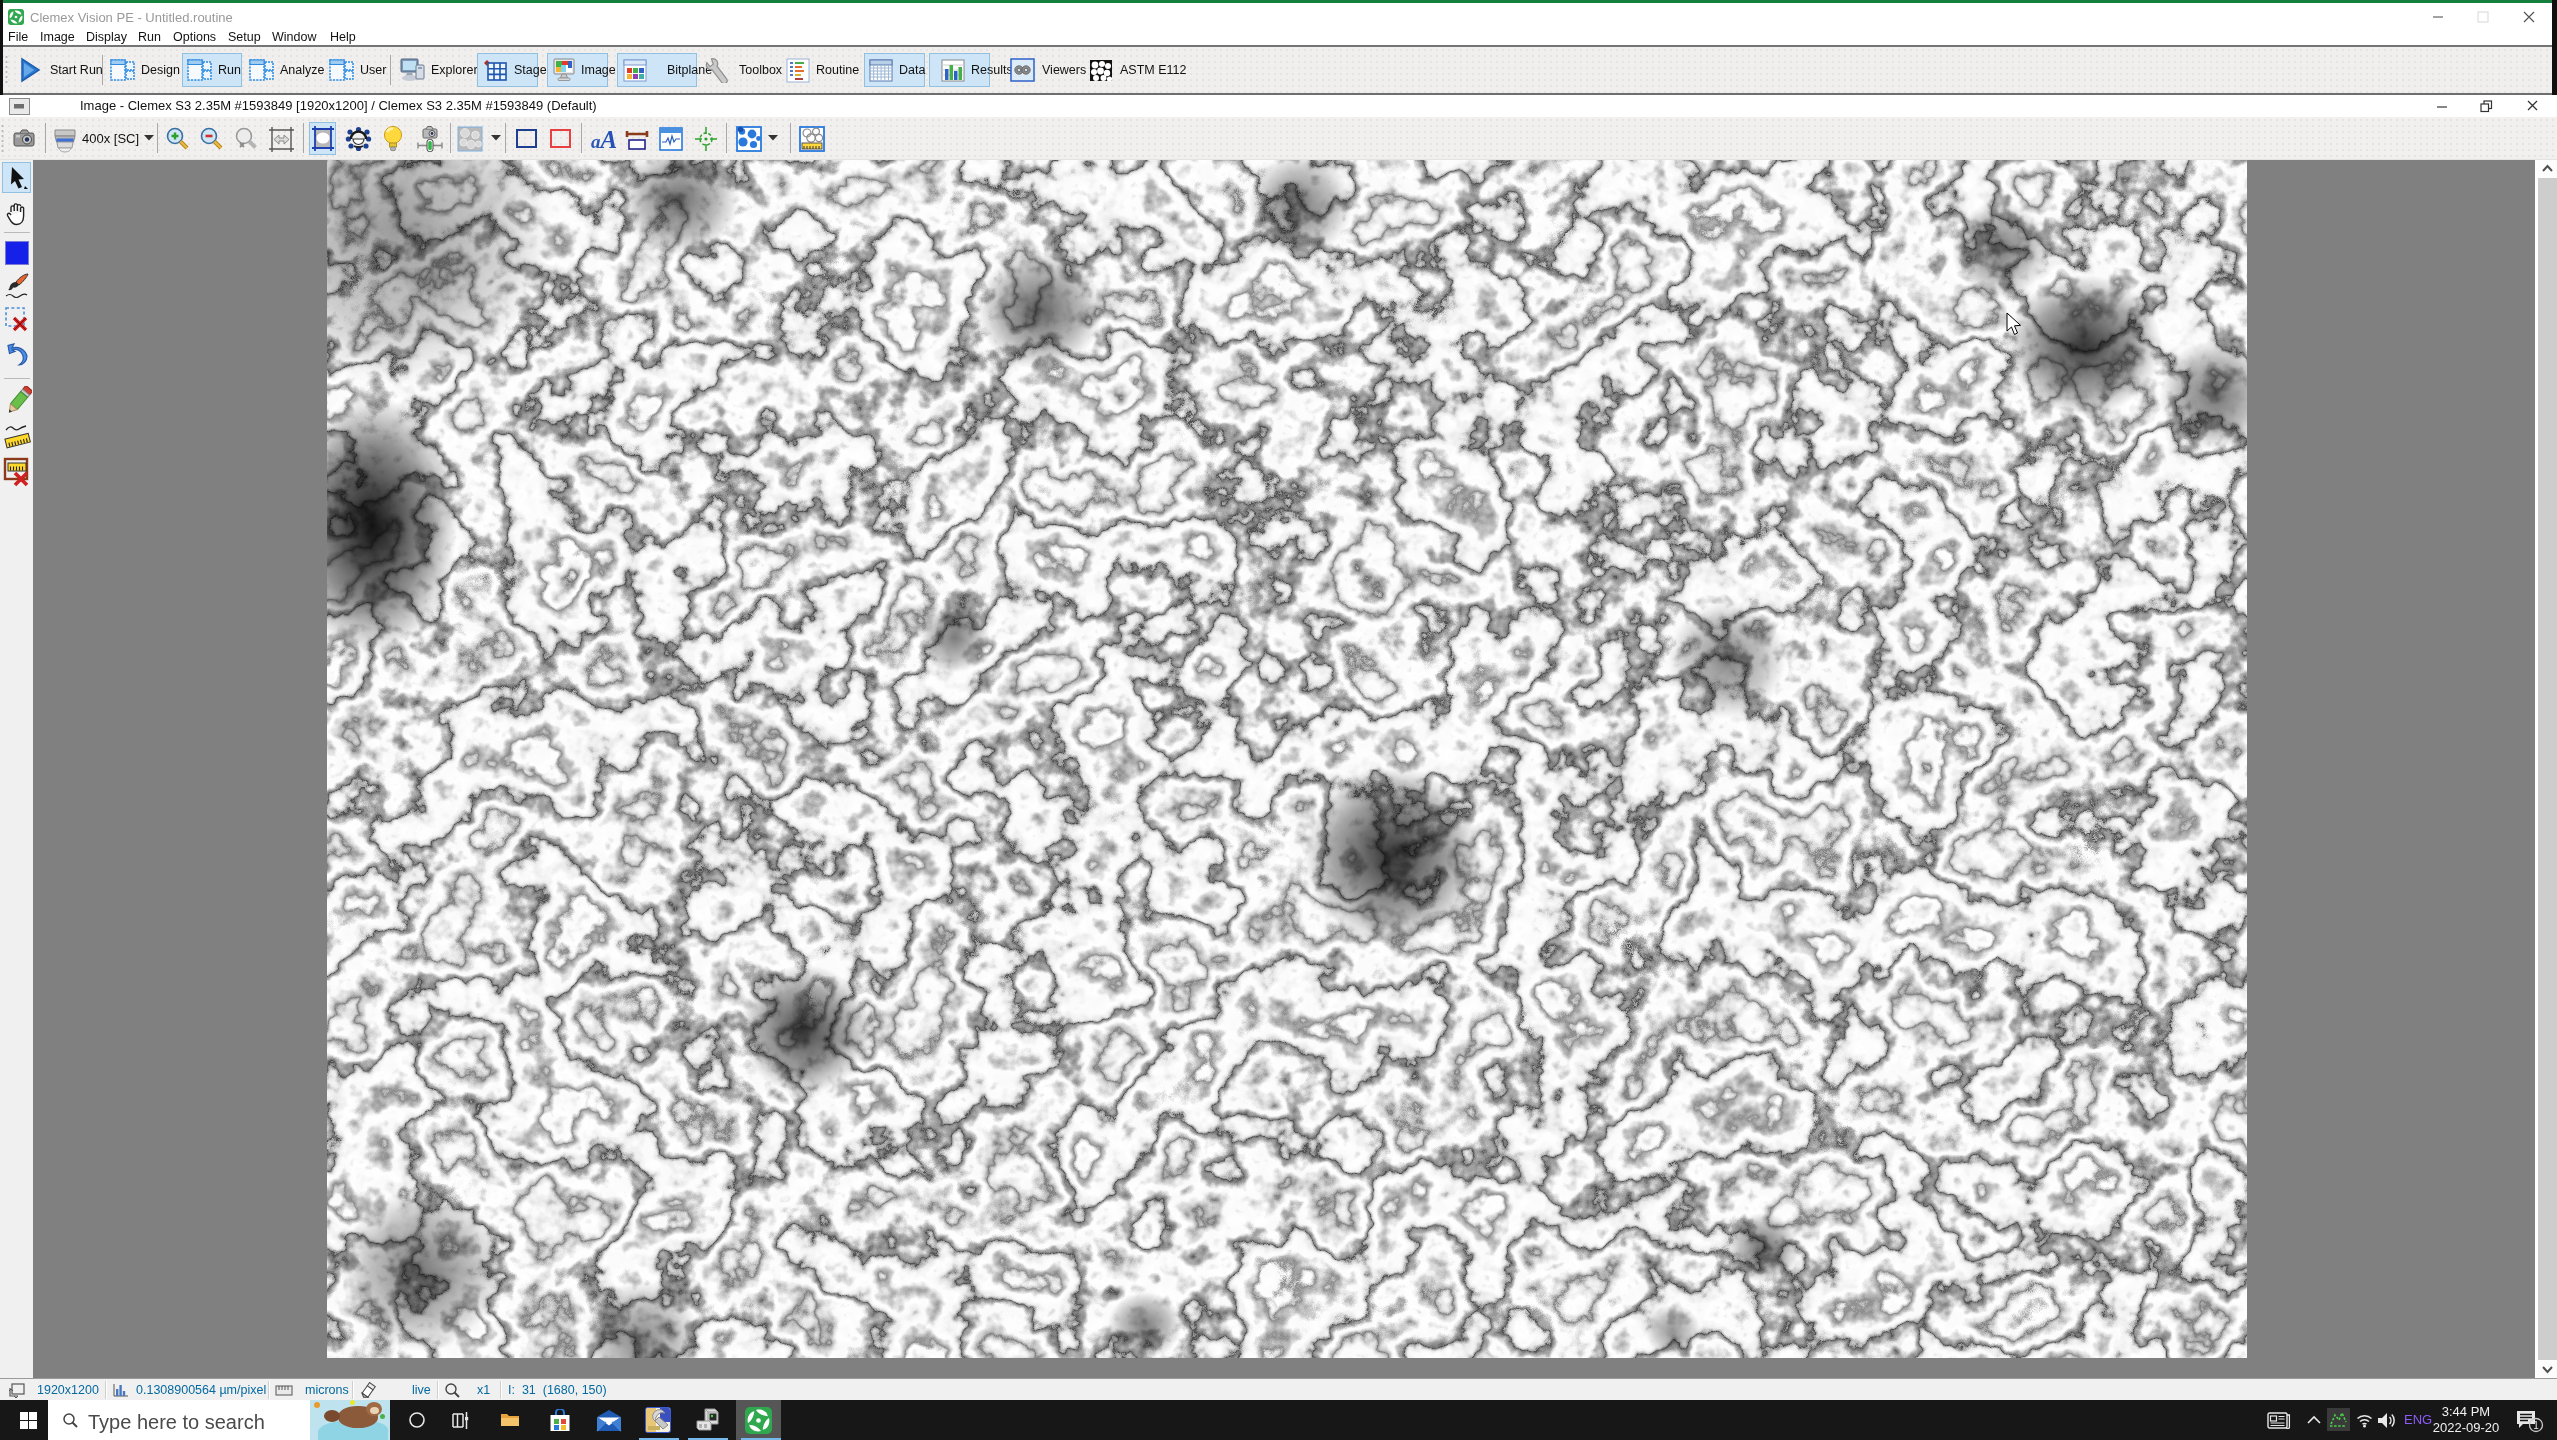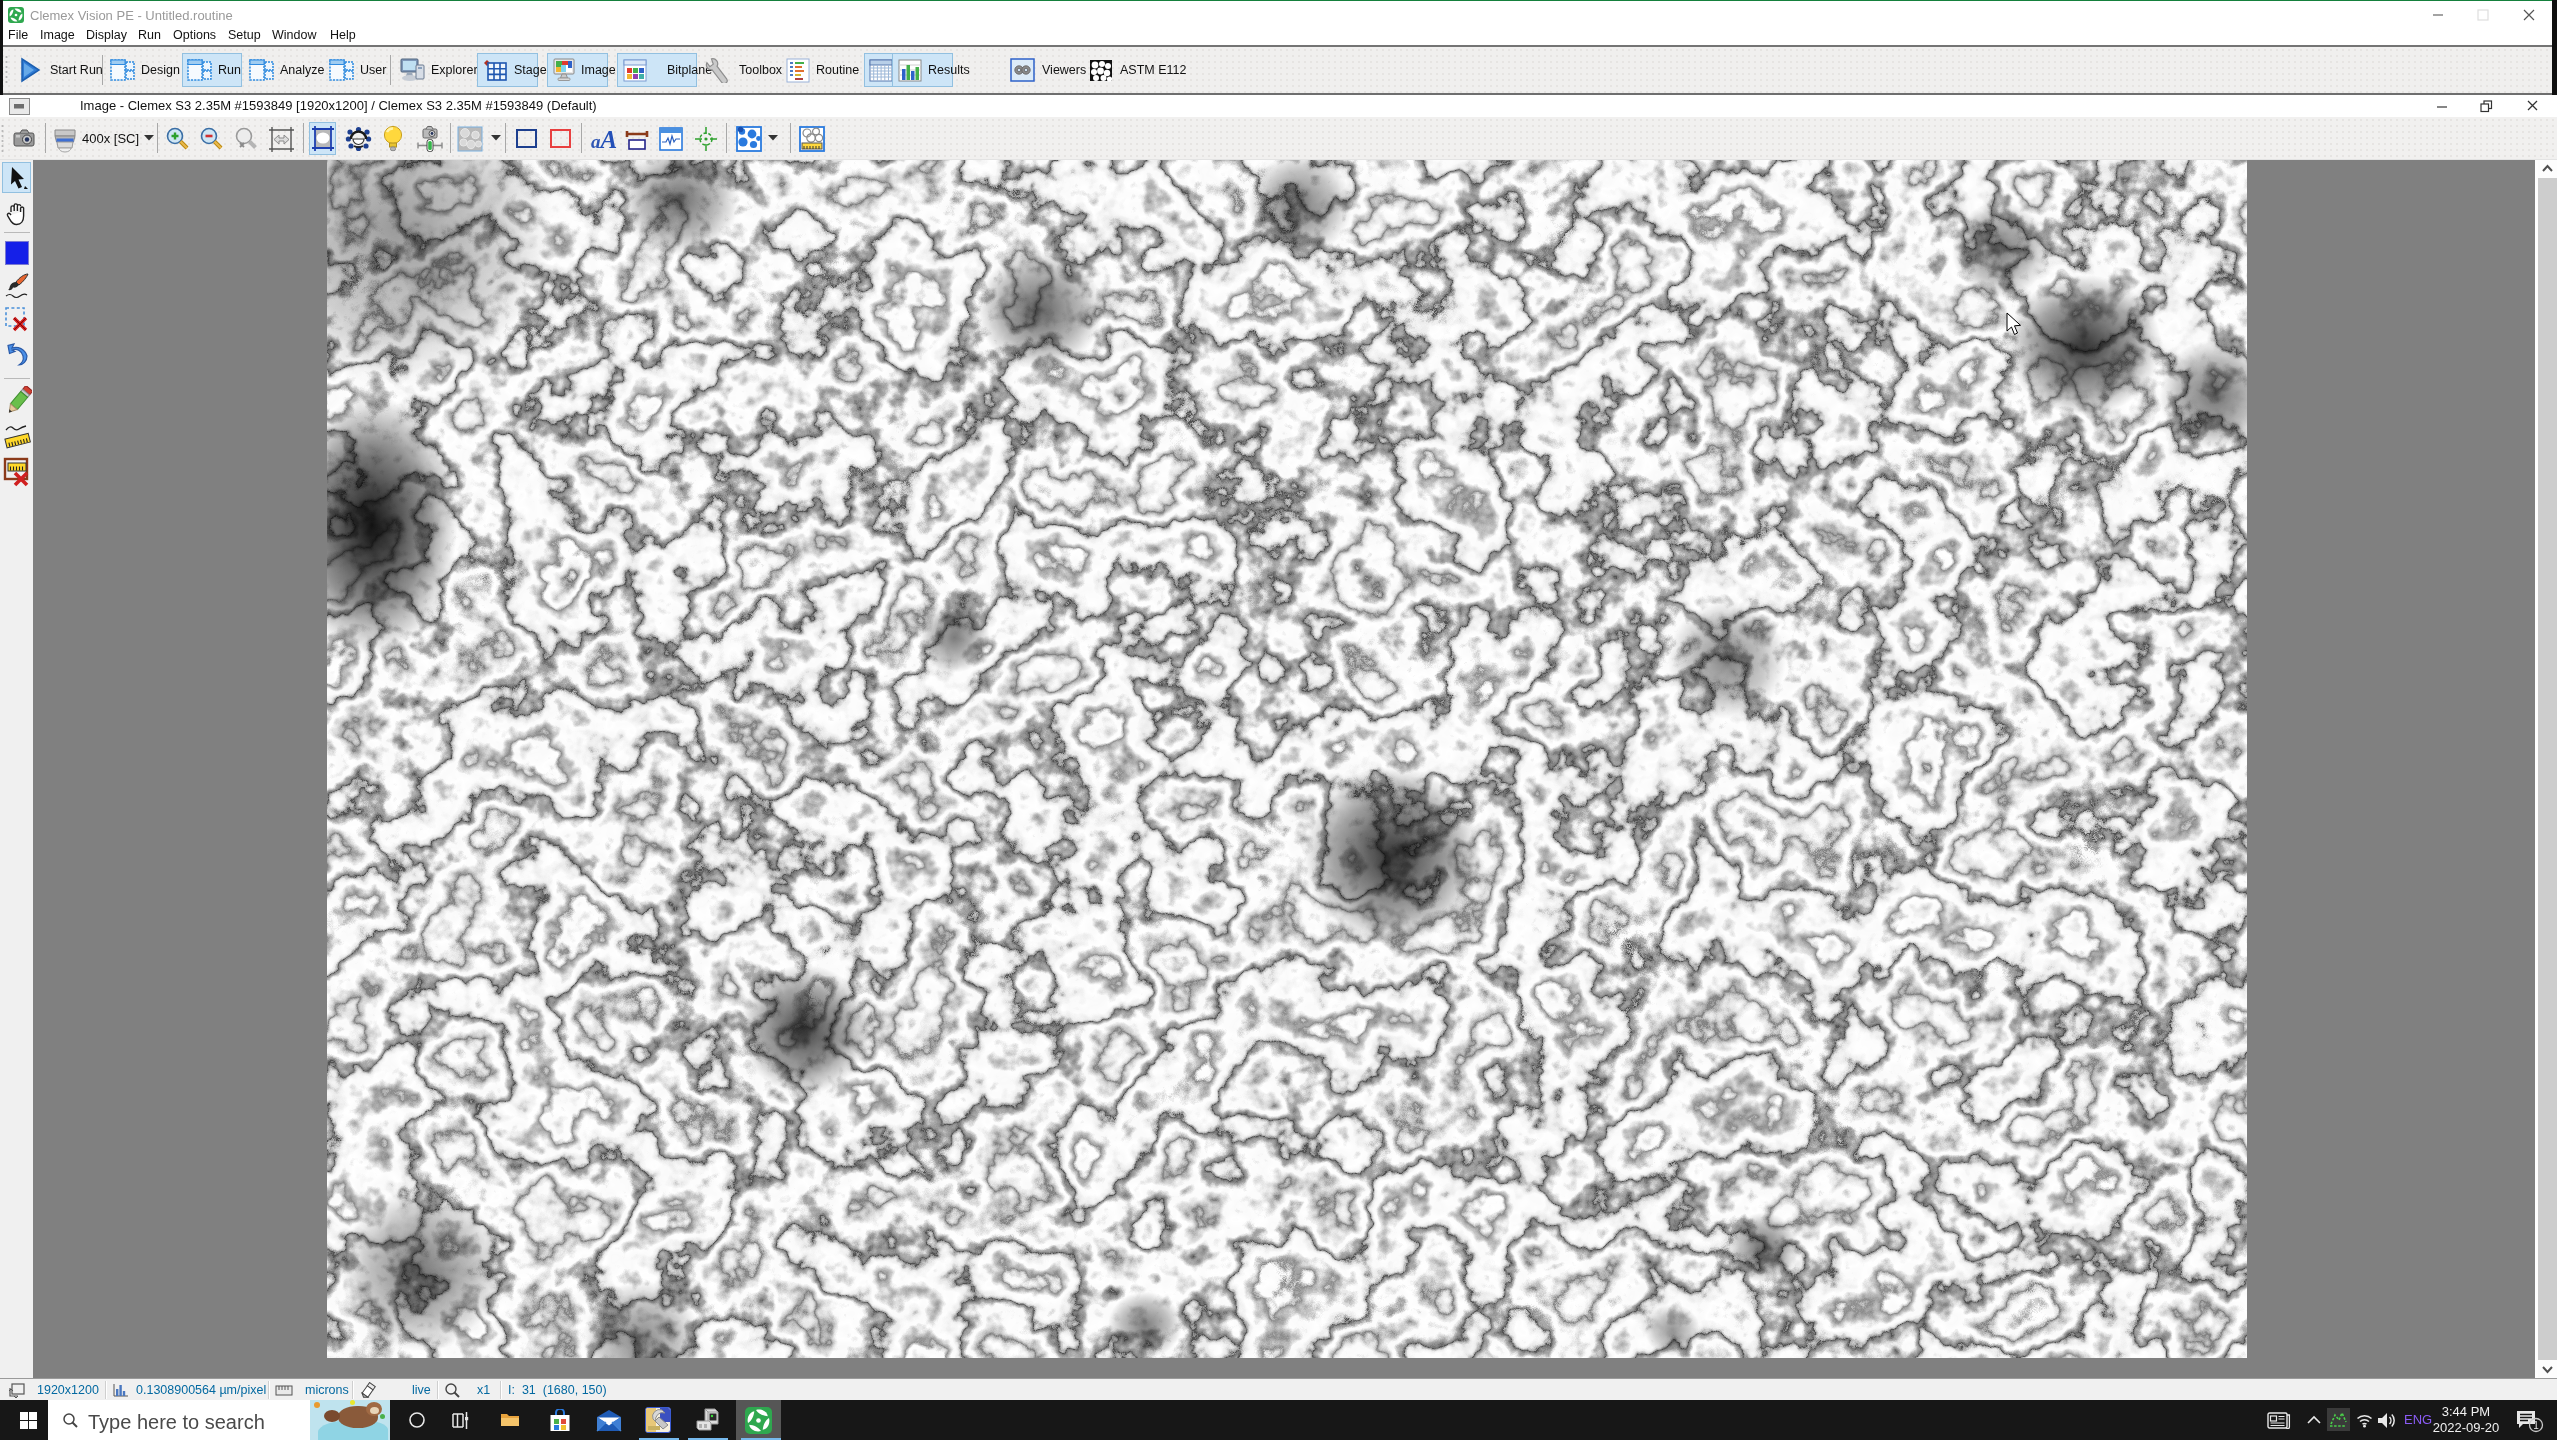--- a/index.html
+++ b/index.html
@@ -1,16 +1,16 @@
 <!DOCTYPE html>
 <html><head><meta charset="utf-8"><style>
 *{margin:0;padding:0;box-sizing:border-box}
 html,body{width:2557px;height:1440px;overflow:hidden;font-family:"Liberation Sans",sans-serif;background:#f0f0f0}
 .abs{position:absolute}
-#titlebar{position:absolute;left:0;top:0;width:2557px;height:45px;background:#fff;border-top:1px solid #15803d}
+#titlebar{position:absolute;left:0;top:0;width:2557px;height:45px;background:#fff;border-top:3px solid #15803d}
 #apptitle{position:absolute;left:30px;top:7px;font-size:13px;color:#9a9a9a}
 #menubar{position:absolute;left:0;top:27px;height:18px;font-size:12.5px;color:#111;width:800px}
 .mi{position:absolute;top:0}
 #winctl{position:absolute}
 #sep1{position:absolute;left:0;top:45px;width:2557px;height:2px;background:#747474}
 #toolbar{position:absolute;left:0;top:47px;width:2557px;height:46px;background:#f0efee;background-image:radial-gradient(#e6e4e2 1px,transparent 1px);background-size:6px 6px}
 .tbtn{position:absolute;top:6px;height:34px;display:flex;align-items:center;font-size:12.5px;color:#111;white-space:nowrap}
 .tbtn svg{flex:0 0 auto}
 .tsel{background:#cde5f7;border:1px solid #92c0e0}
 .tsep{position:absolute;top:8px;width:1px;height:30px;background:#a8a8a8}
@@ -183,21 +183,21 @@
  <div class="tbtn tsel" style="left:864px;width:61px;padding-left:4px">
       <svg width="24" height="23" viewBox="0 0 24 23">
         <rect x="1" y="1" width="22" height="21" fill="#fff" stroke="#5a7ab0"></rect>
         <rect x="1" y="1" width="22" height="5" fill="#b8cfe8" stroke="#5a7ab0"></rect>
         <g stroke="#9db8d8" stroke-width="1">
           <path d="M1 9h22M1 12h22M1 15h22M1 18h22M4.7 6v16M8.4 6v16M12.1 6v16M15.8 6v16M19.5 6v16"></path>
         </g>
       </svg>
       <span style="margin-left:6px">Data</span>
     </div>
- <div class="tbtn tsel" style="left:892px;width:61px;padding-left:5px">
+ <div class="tbtn tsel" style="left:929px;width:61px;padding-left:11px">
       <svg width="24" height="23" viewBox="0 0 24 23">
         <rect x="1" y="1" width="22" height="21" fill="#fff" stroke="#8a8a8a"></rect>
         <g stroke="#d0d0d0" stroke-width="1">
           <path d="M1 6h22M1 11h22M1 16h22"></path>
         </g>
         <rect x="4" y="10" width="3.5" height="11" fill="#2e62c9"></rect>
         <rect x="8.5" y="6" width="3.5" height="15" fill="#44b04a"></rect>
         <rect x="13" y="12" width="3.5" height="9" fill="#2e62c9"></rect>
         <rect x="17.5" y="8" width="3.5" height="13" fill="#44b04a"></rect>
       </svg>

